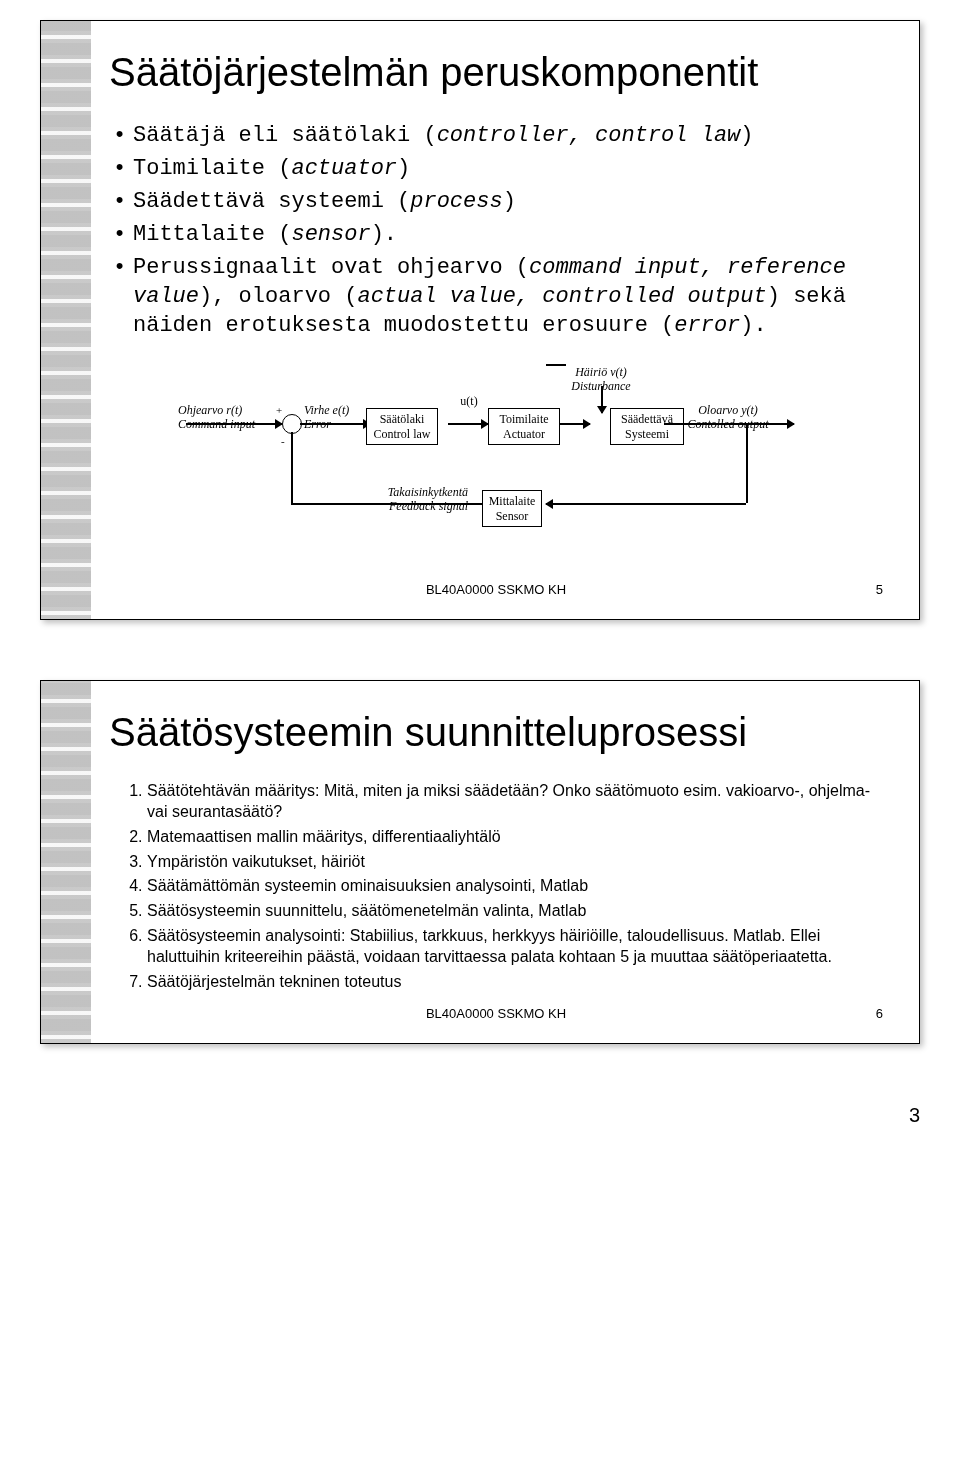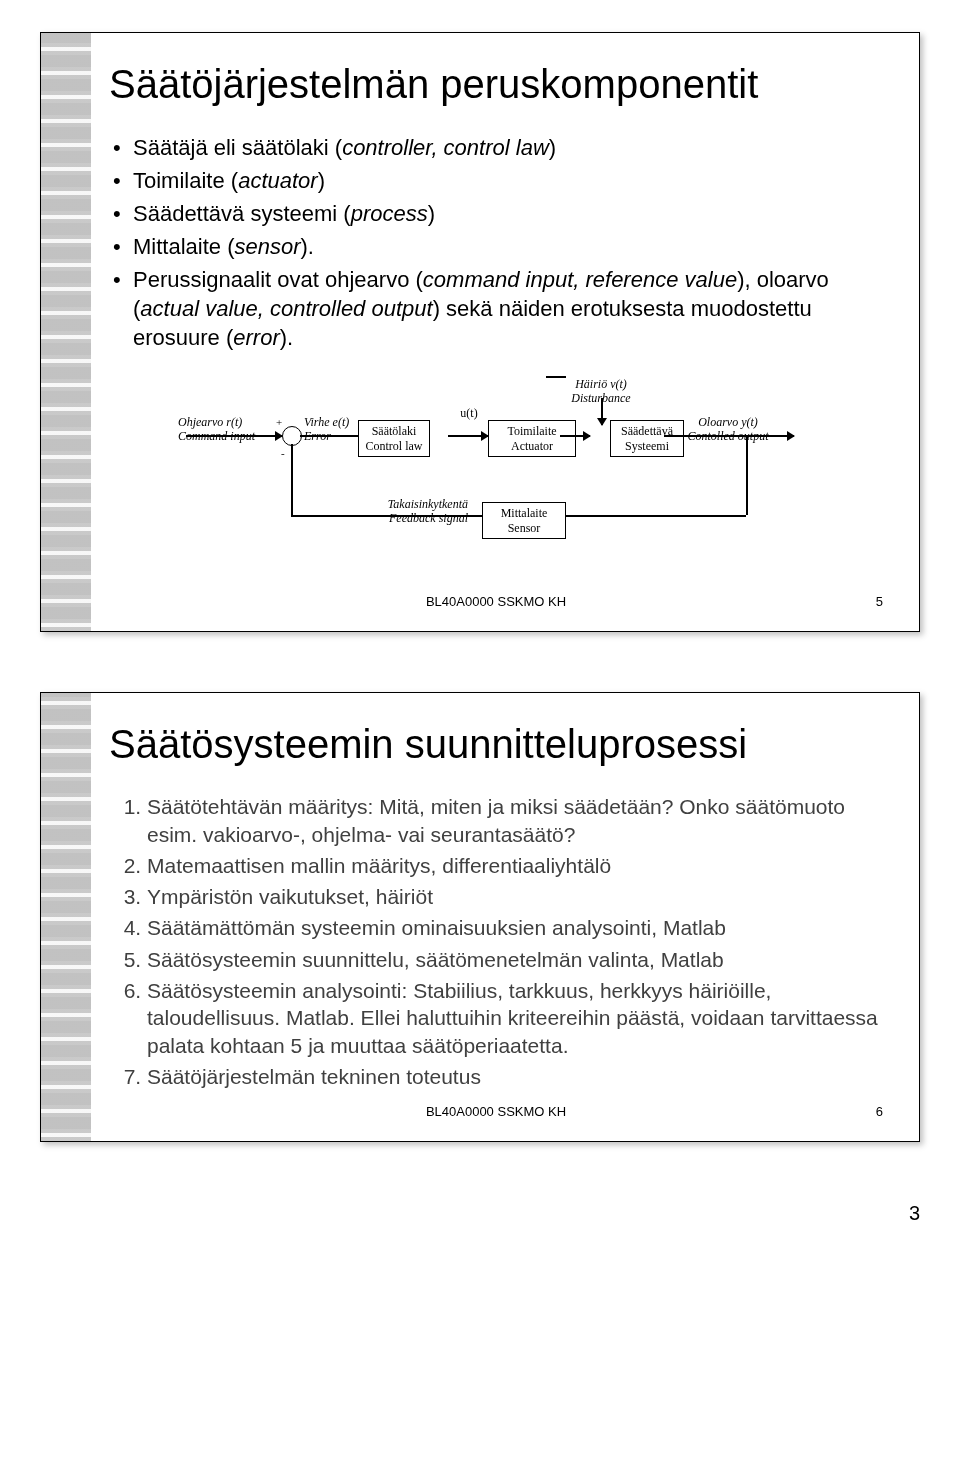--- a/index.html
+++ b/index.html
@@ -5,21 +5,21 @@
   body {
     margin: 0;
     padding: 0;
     background: #fff;
     font-family: Arial, Helvetica, sans-serif;
     width: 960px;
   }
   .slide {
     position: relative;
     width: 880px;
-    margin: 32px auto 60px auto;
+    margin: 20px auto 60px auto;
     border: 1px solid #000;
     box-shadow: 3px 3px 6px rgba(0,0,0,0.25);
     padding: 28px 36px 22px 36px;
     box-sizing: border-box;
   }
   .spiral {
     position: absolute;
     top: 0;
     left: 0;
     width: 50px;
@@ -53,35 +53,36 @@
     padding-left: 0;
     list-style: none;
     font-size: 22px;
     line-height: 1.32;
     color: #000;
   }
   ul.bullets > li {
     position: relative;
     padding-left: 24px;
     margin-bottom: 4px;
+    font-family: Liberation Mono, monospace;
   }
   ul.bullets > li::before {
     content: "•";
     position: absolute;
     left: 4px;
     top: 0;
   }
 
   
   ol.numlist {
     margin: 0 0 10px 0;
     padding-left: 38px;
-    font-size: 21px;
+    font-size: 16px;
     line-height: 1.3;
-    color: #404040;
+    color: #000000;
   }
   ol.numlist > li { margin-bottom: 4px; }
 
   .footer {
     text-align: center;
     font-size: 13px;
     color: #000;
     margin-top: 14px;
     position: relative;
   }
@@ -187,50 +188,50 @@
       <div class="sumnode" style="left:96px; top:56px;"></div>
       <div class="sign" style="left:90px; top:46px;">+</div>
       <div class="sign" style="left:95px; top:77px;">-</div>
 
       <div class="lbl" style="left:118px; top:46px; width:72px; text-align:left;">
         <span class="i">Virhe  e(t)</span><br>
         <span class="i">Error</span>
       </div>
       <div class="line hline arrow-r" style="left:114px; top:65px; width:70px;"></div>
 
-      <div class="box" style="left:172px; top:50px; width:72px;">
+      <div class="box" style="left:180px; top:50px; width:72px;">
         <span>Säätölaki</span><br>
         <span>Control law</span>
       </div>
 
       <div class="lbl i" style="left:268px; top:37px; width:30px;">u(t)</div>
       <div class="line hline arrow-r" style="left:262px; top:65px; width:40px;"></div>
 
-      <div class="box" style="left:302px; top:50px; width:88px;">
+      <div class="box" style="left:302px; top:50px; width:72px;">
         <span>Toimilaite</span><br>
         <span>Actuator</span>
       </div>
 
       <div class="line hline arrow-r" style="left:374px; top:65px; width:30px;"></div>
 
       <div class="box" style="left:424px; top:50px; width:74px;">
         <span>Säädettävä</span><br>
         <span>Systeemi</span>
       </div>
 
       <div class="lbl" style="left:487px; top:46px; width:110px; text-align:center;">
         <span class="i">Oloarvo  y(t)</span><br>
         <span class="i">Contolled output</span>
       </div>
       <div class="line hline arrow-r" style="left:478px; top:65px; width:130px;"></div>
 
       <div class="line vline" style="left:560px; top:65px; height:80px;"></div>
       <div class="line hline arrow-l" style="left:360px; top:145px; width:200px;"></div>
 
-      <div class="box" style="left:296px; top:132px; width:84px;text-align:center;">
+      <div class="box" style="left:296px; top:132px; width:60px;text-align:center;">
         <span>Mittalaite</span><br>
         <span>Sensor</span>
       </div>
 
       <div class="lbl" style="left:152px; top:128px; width:130px; text-align:right;">
         <span class="i">Takaisinkytkentä</span><br>
         <span class="i">Feedback signal</span>
       </div>
       <div class="line hline" style="left:105px; top:145px; width:191px;"></div>
       <div class="line vline" style="left:105px; top:74px; height:72px;"></div>

